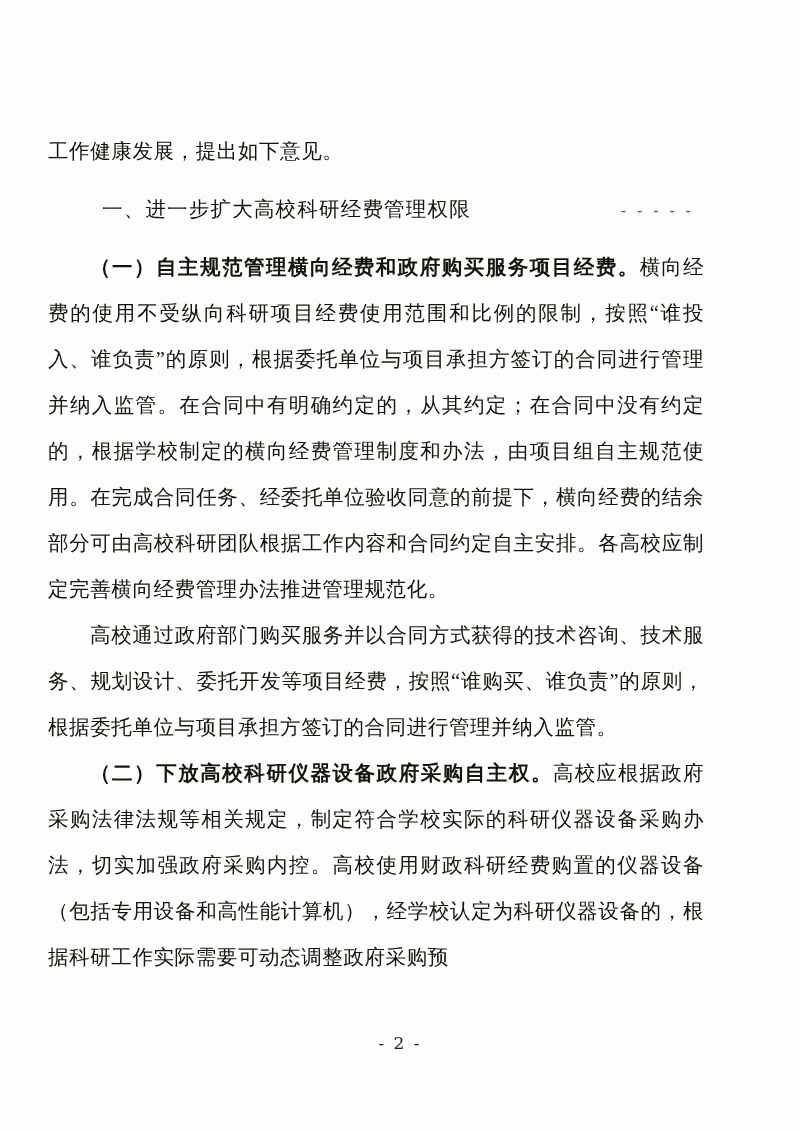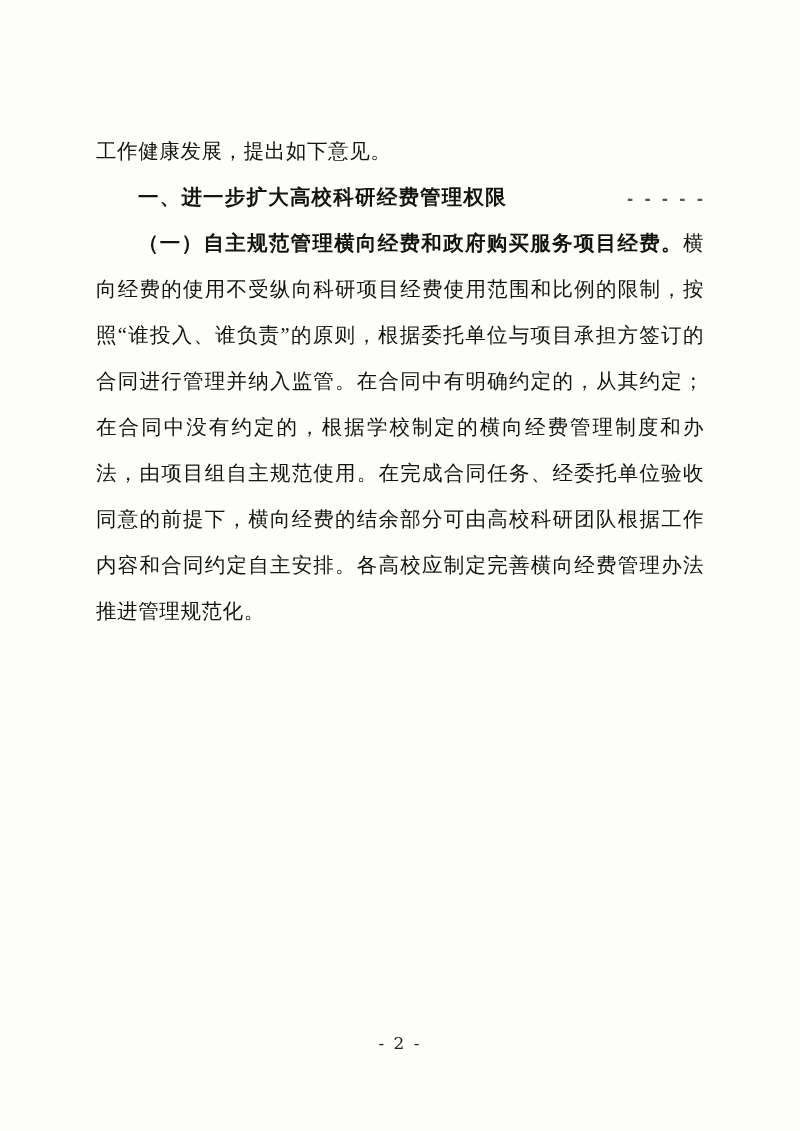--- a/index.html
+++ b/index.html
@@ -13,43 +13,43 @@
     font-family: "DejaVu Serif", "Liberation Serif", serif;
     color: #1a1a1a;
     position: relative;
     overflow: hidden;
   }
   .page {
     position: absolute;
     inset: 0;
     background: #fdfdfc;
     box-sizing: border-box;
-    padding: 128px 96px 0 96px;
+    padding: 128px 96px 0 48px;
   }
   .doc-body {
     font-size: 20.5px;
     line-height: 46px;
     letter-spacing: 0.6px;
     text-align: justify;
     text-justify: inter-ideograph;
     color: #13130f;
   }
   .para {
     margin: 0 0 0 0;
     text-indent: 0;
   }
   .para.indent {
     text-indent: 2.05em;
     font-family: Liberation Serif, serif;
   }
   .heading {
-    font-weight: bold;
+    font-weight: normal;
     letter-spacing: 1.2px;
     text-indent: 2.05em;
-    margin: 0;
+    margin: 12px;
     position: relative;
   }
   .heading .dashes {
     position: absolute;
     right: -2px;
     top: 2px;
     font-size: 15px;
     letter-spacing: 3px;
     color: #555;
     font-family: "DejaVu Sans", "Liberation Sans", sans-serif;
@@ -80,18 +80,22 @@
 
     <p class="heading">
       <span>一、进一步扩大高校科研经费管理权限</span>
       <span class="dashes">- - - - -</span>
     </p>
 
     <p class="para indent">
       <span class="b">（一）自主规范管理横向经费和政府购买服务项目经费。</span><span>横向经费的使用不受纵向科研项目经费使用范围和比例的限制，按照“谁投入、谁负责”的原则，根据委托单位与项目承担方签订的合同进行管理并纳入监管。在合同中有明确约定的，从其约定；在合同中没有约定的，根据学校制定的横向经费管理制度和办法，由项目组自主规范使用。在完成合同任务、经委托单位验收同意的前提下，横向经费的结余部分可由高校科研团队根据工作内容和合同约定自主安排。各高校应制定完善横向经费管理办法推进管理规范化。</span>
     </p>
 
+    <p class="para indent">高校通过政府部门购买服务并以合同方式获得的技术咨询、技术服务、规划设计、委托开发等项目经费，按照“谁购买、谁负责”的原则，根据委托单位与项目承担方签订的合同进行管理并纳入监管。</p>
 
+    <p class="para indent">
+      <span class="b">（二）下放高校科研仪器设备政府采购自主权。</span><span>高校应根据政府采购法律法规等相关规定，制定符合学校实际的科研仪器设备采购办法，切实加强政府采购内控。高校使用财政科研经费购置的仪器设备（包括专用设备和高性能计算机），经学校认定为科研仪器设备的，根据科研工作实际需要可动态调整政府采购预</span>
+    </p>
 
   </div>
 
   <div class="footer">- 2 -</div>
 </div>
 
 </body></html>

